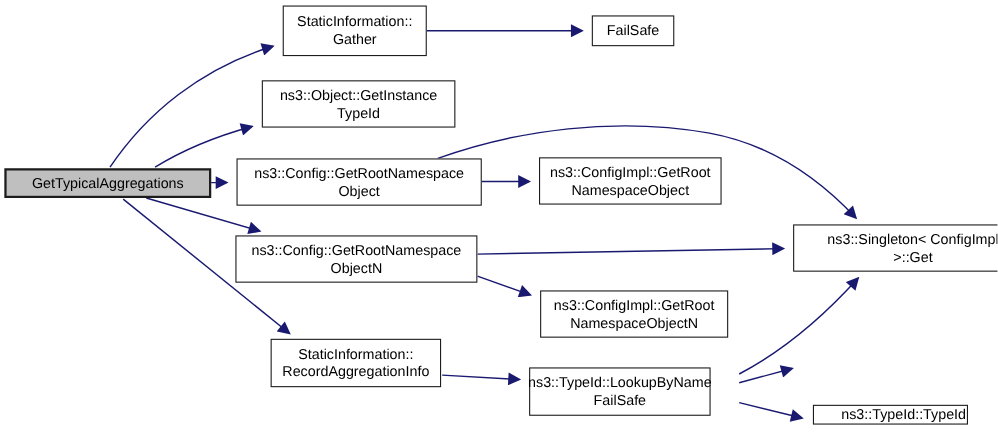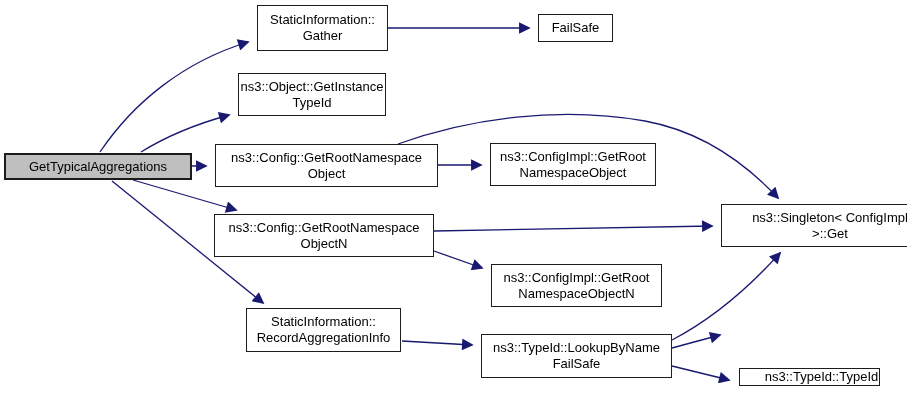--- a/index.html
+++ b/index.html
@@ -65,40 +65,40 @@
     <path class="edge" d="M 672,366 L 729,380" marker-end="url(#arrow)"></path>
   </svg>
 
   <div class="node highlight" style="left:4px;top:153px;width:188px;height:27px;">GetTypicalAggregations</div>
 
   <div class="node" style="left:257px;top:5px;width:131px;height:46px;">StaticInformation::
 Gather</div>
 
   <div class="node" style="left:538px;top:14px;width:75px;height:28px;">FailSafe</div>
 
-  <div class="node" style="left:238px;top:73px;width:148px;height:43px;">ns3::Object::GetInstance
+  <div class="node" style="left:238px;top:73px;width:176px;height:43px;">ns3::Object::GetInstance
 TypeId</div>
 
   <div class="node" style="left:215px;top:144px;width:223px;height:43px;">ns3::Config::GetRootNamespace
 Object</div>
 
   <div class="node" style="left:490px;top:143px;width:166px;height:43px;">ns3::ConfigImpl::GetRoot
 NamespaceObject</div>
 
   <div class="node" style="left:214px;top:214px;width:220px;height:43px;">ns3::Config::GetRootNamespace
 ObjectN</div>
 
   <div class="node" style="left:491px;top:264px;width:171px;height:43px;">ns3::ConfigImpl::GetRoot
 NamespaceObjectN</div>
 
   <div class="node" style="left:721px;top:204px;width:218px;height:43px;">ns3::Singleton&lt; ConfigImpl
 &gt;::Get</div>
 
   <div class="node" style="left:246px;top:308px;width:155px;height:44px;">StaticInformation::
 RecordAggregationInfo</div>
 
-  <div class="node" style="left:481px;top:334px;width:191px;height:44px;text-align:center;">ns3::TypeId::LookupByName
+  <div class="node" style="left:481px;top:334px;width:165px;height:44px;text-align:center;">ns3::TypeId::LookupByName
 FailSafe</div>
 
 
   <div class="node" style="left:739px;top:368px;width:141px;height:18px;padding-left:24px;">ns3::TypeId::TypeId</div>
 
 </div>
 
 </body></html>

